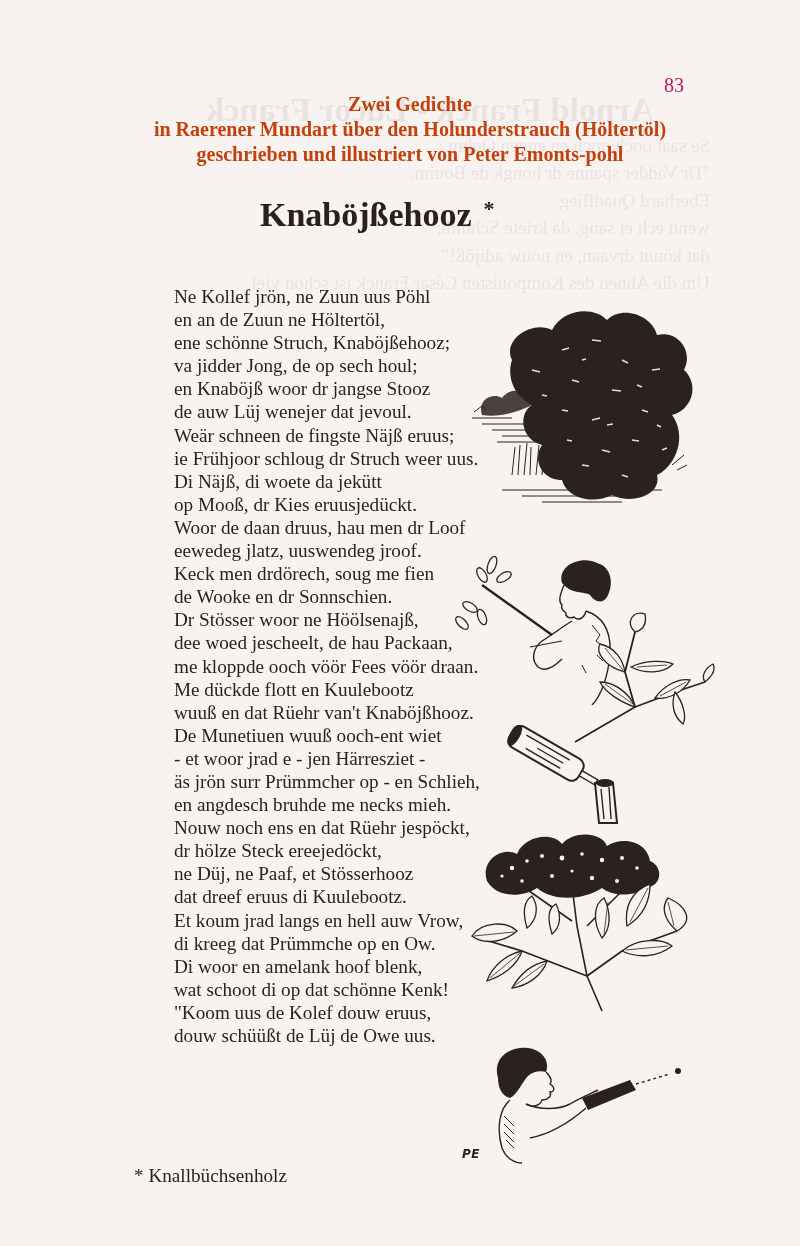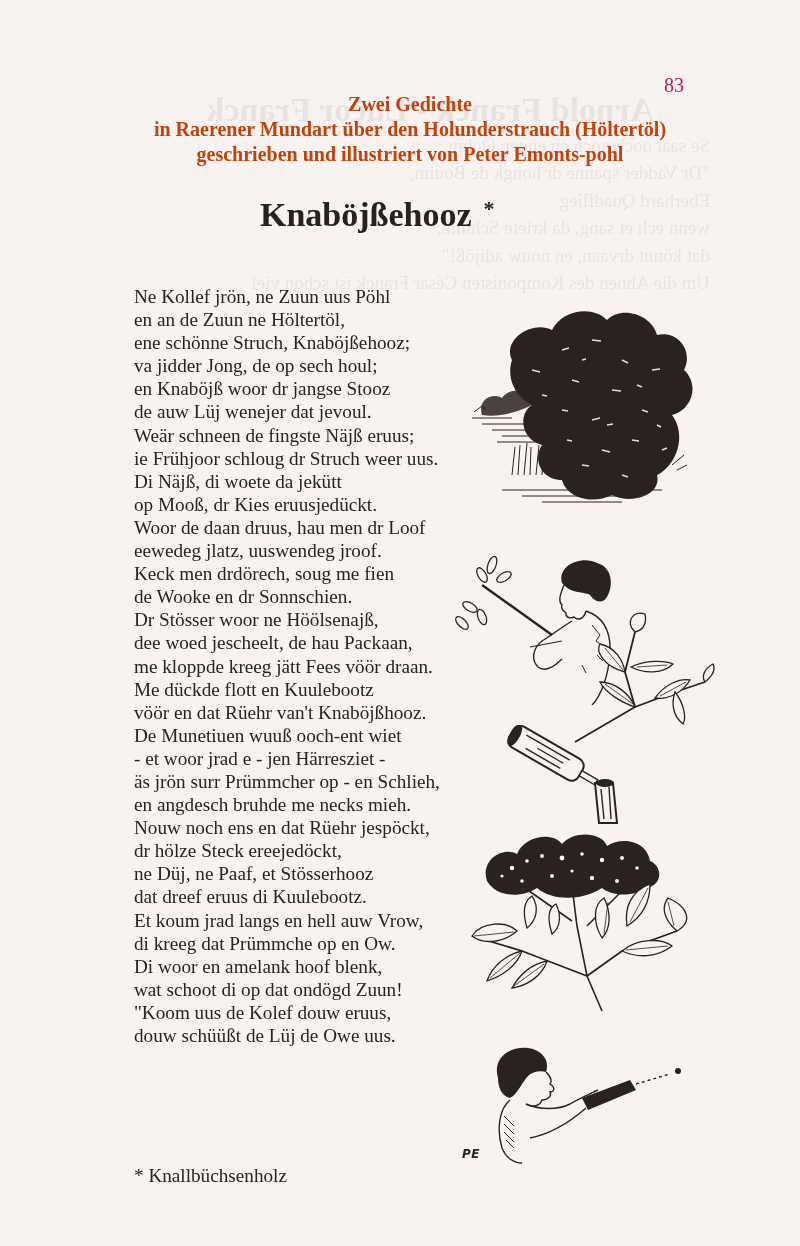--- a/index.html
+++ b/index.html
@@ -30,21 +30,21 @@
   .header div { white-space: nowrap; }
   .title {
     position: absolute; left: 260px; top: 196px; width: 340px;
     font-weight: bold; font-size: 34px; color: #2a201d; white-space: nowrap;
   }
   .title .asterisk { font-size: 22px; margin-left: 12px; vertical-align: 10px; }
   .poem {
     position: absolute; left: 134px; top: 285px; width: 440px;
     font-size: 19.2px; line-height: 23.1px; color: #2a2220;
   }
-  .poem .line { white-space: nowrap; }
+  .poem .line { white-space: nowrap; margin-left: 40px; }
   .footnote {
     position: absolute; left: 134px; top: 1145px;
     font-size: 19.2px; color: #2a2220; white-space: nowrap; margin-top: 20px;
   }
   .illus { position: absolute; }
   .sig {
     position: absolute; left: 462px; top: 1147px;
     font-family: "DejaVu Sans", sans-serif; font-style: italic; font-weight: bold;
     font-size: 12px; color: #2a2220; letter-spacing: 0.5px;
   }
@@ -86,35 +86,35 @@
       <div class="line">Weär schneen de fingste Näjß eruus;</div>
       <div class="line">ie Frühjoor schloug dr Struch weer uus.</div>
       <div class="line">Di Näjß, di woete da jekütt</div>
       <div class="line">op Mooß, dr Kies eruusjedückt.</div>
       <div class="line">Woor de daan druus, hau men dr Loof</div>
       <div class="line">eewedeg jlatz, uuswendeg jroof.</div>
       <div class="line">Keck men drdörech, soug me fien</div>
       <div class="line">de Wooke en dr Sonnschien.</div>
       <div class="line">Dr Stösser woor ne Höölsenajß,</div>
       <div class="line">dee woed jescheelt, de hau Packaan,</div>
-      <div class="line">me kloppde kreeg jätt Fees vöör draan.</div>
+      <div class="line">me kloppde ooch vöör Fees vöör draan.</div>
       <div class="line">Me dückde flott en Kuulebootz</div>
-      <div class="line">vöör en dat Rüehr van't Knaböjßhooz.</div>
+      <div class="line">wuuß en dat Rüehr van't Knaböjßhooz.</div>
       <div class="line">De Munetiuen wuuß ooch-ent wiet</div>
       <div class="line">- et woor jrad e - jen Härresziet -</div>
       <div class="line">äs jrön surr Prümmcher op - en Schlieh,</div>
       <div class="line">en angdesch bruhde me necks mieh.</div>
       <div class="line">Nouw noch ens en dat Rüehr jespöckt,</div>
       <div class="line">dr hölze Steck ereejedöckt,</div>
       <div class="line">ne Düj, ne Paaf, et Stösserhooz</div>
       <div class="line">dat dreef eruus di Kuulebootz.</div>
       <div class="line">Et koum jrad langs en hell auw Vrow,</div>
       <div class="line">di kreeg dat Prümmche op en Ow.</div>
       <div class="line">Di woor en amelank hoof blenk,</div>
-      <div class="line">wat schoot di op dat ondögd Zuun!</div>
+      <div class="line">wat schoot di op dat schönne Kenk!</div>
       <div class="line">"Koom uus de Kolef douw eruus,</div>
       <div class="line">douw schüüßt de Lüj de Owe uus.</div>
     </div>
 
   <div class="footnote">* Knallbüchsenholz</div>
 
   <svg class="illus" style="left:472px; top:300px;" width="232" height="215" viewBox="0 0 232 215">
     <g fill="#2a2220">
       <path d="M40 60 C30 40 60 20 80 30 C90 10 120 5 135 20 C150 5 180 15 185 35 C205 30 222 50 212 70 C228 85 220 110 200 115 C215 135 205 165 185 175 C190 195 160 205 140 195 C120 205 95 198 90 180 C70 180 60 160 70 145 C50 140 45 115 60 105 C40 95 35 75 40 60 Z"></path>
       <path d="M10 115 C5 100 20 92 30 98 C40 85 60 90 60 105 C50 110 30 118 10 115 Z" opacity="0.85"></path>

